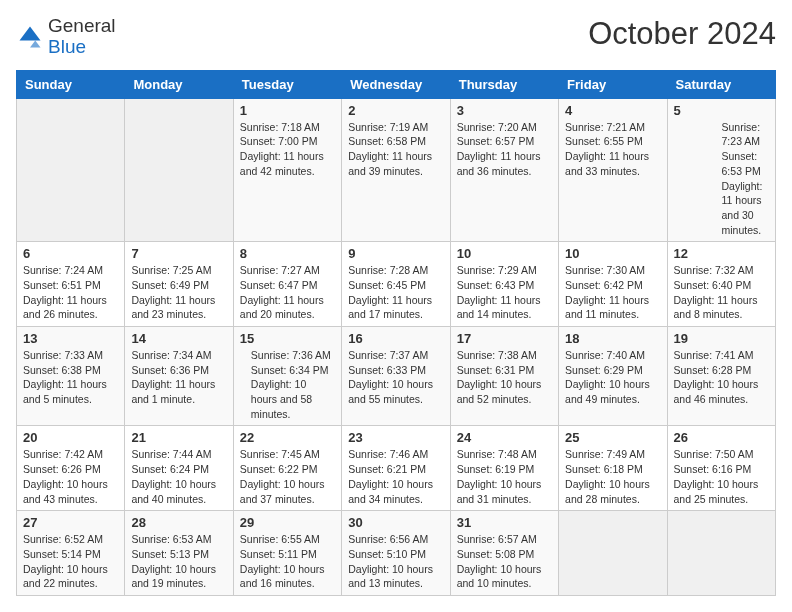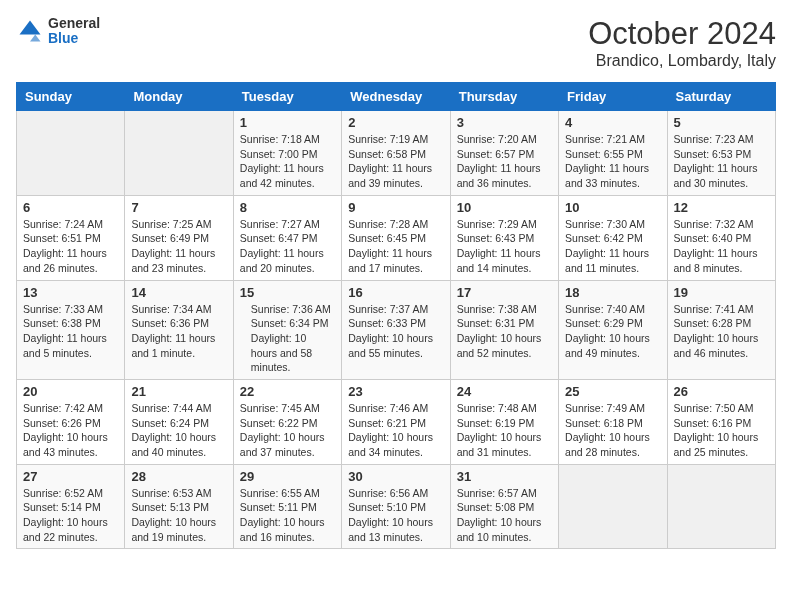--- a/index.html
+++ b/index.html
@@ -15,22 +15,22 @@
       justify-content: space-between;
       align-items: flex-start;
       margin-bottom: 12px;
     }
     .logo {
       display: flex;
       align-items: center;
       gap: 4px;
     }
     .logo-text {
-      font-size: 14px;
-      font-weight: bold;
+      font-size: 19px;
+      font-weight: normal;
       line-height: 1.1;
     }
     .logo-general { color: #333; }
     .logo-blue { color: #1a6fc4; }
     .logo-icon {
       width: 28px;
       height: 28px;
     }
     .title-block {
       text-align: right;
@@ -98,21 +98,20 @@
       <polygon points="16,4 28,20 4,20" fill="#1a6fc4"></polygon>
       <polygon points="22,20 28,28 16,28" fill="#1a6fc4" opacity="0.6"></polygon>
     </svg>
     <div class="logo-text">
       <span class="logo-general">General</span><br>
       <span class="logo-blue">Blue</span>
     </div>
   </div>
   <div class="title-block">
     <div class="month-title">October 2024</div>
-    <div class="location">Brandico, Lombardy, Italy</div>
   </div>
 </div>
 
 <table class="calendar">
   <thead>
     <tr>
     <th>Sunday</th>
         <th>Monday</th>
         <th>Tuesday</th>
         <th>Wednesday</th>
@@ -144,21 +143,21 @@
 Daylight: 11 hours and 36 minutes.</div>
         </td>
         <td>
           <span class="day-number">4</span>
           <div class="day-info" style="white-space: pre-line;">Sunrise: 7:21 AM
 Sunset: 6:55 PM
 Daylight: 11 hours and 33 minutes.</div>
         </td>
         <td>
           <span class="day-number">5</span>
-          <div class="day-info" style="white-space: pre-line;">Sunrise: 7:23 AM
+          <div class="day-info" style="white-space: pre-line; margin-left: 48px;">Sunrise: 7:23 AM
 Sunset: 6:53 PM
 Daylight: 11 hours and 30 minutes.</div>
         </td>
       </tr>
       <tr>
         <td>
           <span class="day-number">6</span>
           <div class="day-info" style="white-space: pre-line;">Sunrise: 7:24 AM
 Sunset: 6:51 PM
 Daylight: 11 hours and 26 minutes.</div>

